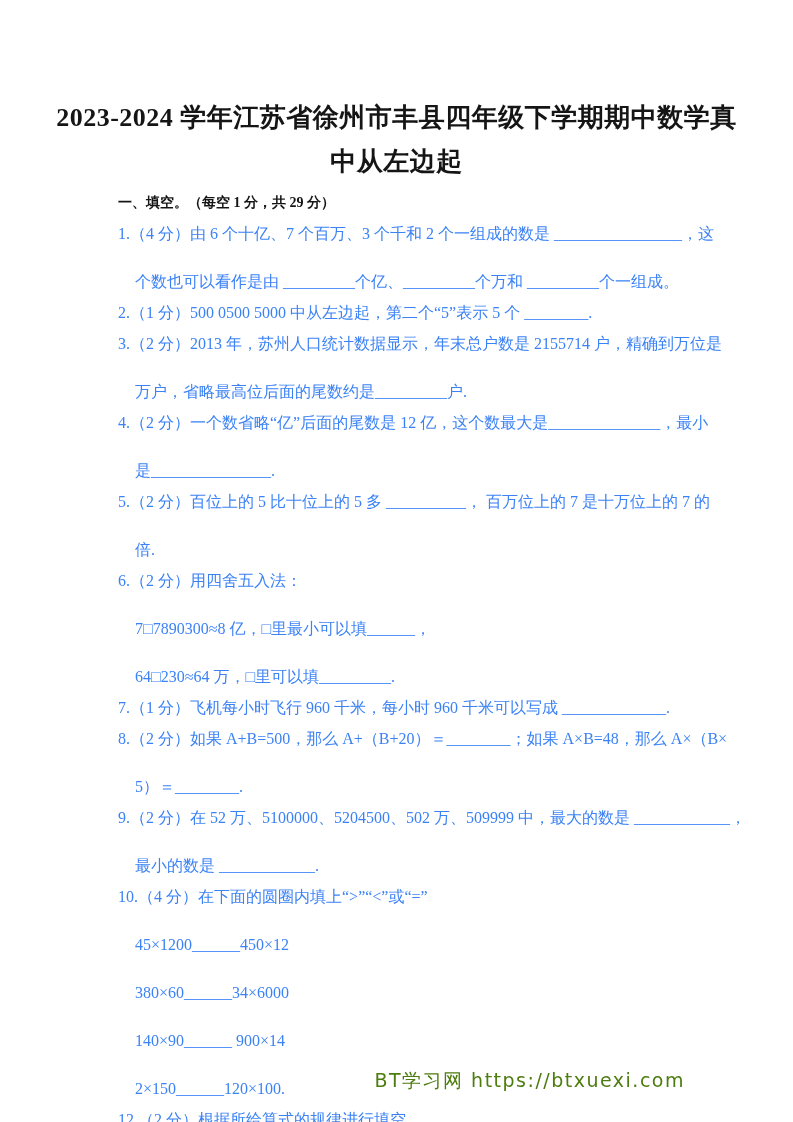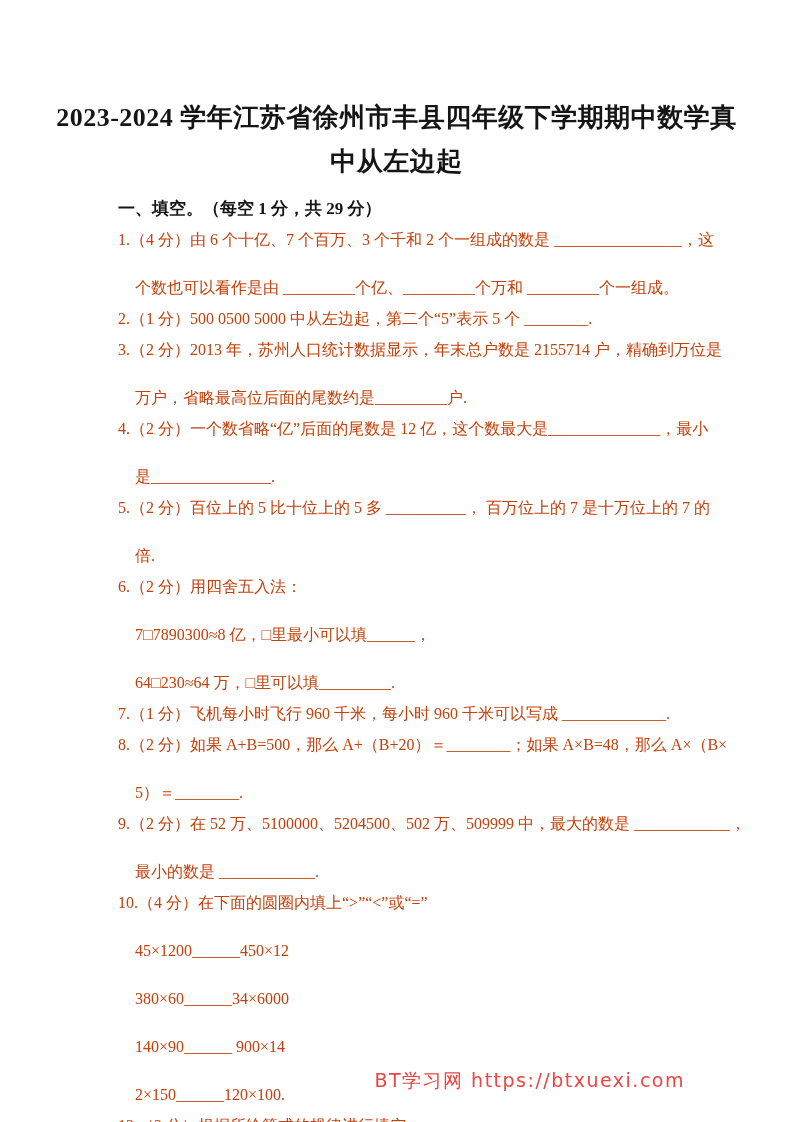--- a/index.html
+++ b/index.html
@@ -27,46 +27,46 @@
     font-size: 26px;
     line-height: 44px;
     letter-spacing: 0.5px;
     color: #151515;
   }
   .content {
     padding: 0 100px 0 118px;
   }
   .section-heading {
     font-weight: bold;
-    font-size: 17px;
+    font-size: 14px;
     line-height: 31px;
-    margin-top: 9px;
+    margin-top: 3px;
     color: #151515;
   }
   .line {
     font-size: 16px;
     line-height: 31px;
     white-space: nowrap;
-    color: #c2410c;
+    color: #3b82f6;
   }
   .cont {
     padding-left: 17px;
     margin-top: 17px;
   }
   .just {
     letter-spacing: 2.2px;
   }
   .footer {
     position: absolute;
     right: 108px;
     bottom: 28px;
     font-family: "DejaVu Sans", "Liberation Sans", sans-serif;
     font-size: 19px;
     letter-spacing: 1.5px;
-    color: #ef4444;
+    color: #4d7c0f;
   }
   .footer span { cursor: pointer; }
 </style>
 </head>
 <body>
 
 <div class="page">
 
   <div class="doc-title">
     <div>2023-2024 学年江苏省徐州市丰县四年级下学期期中数学真</div>

